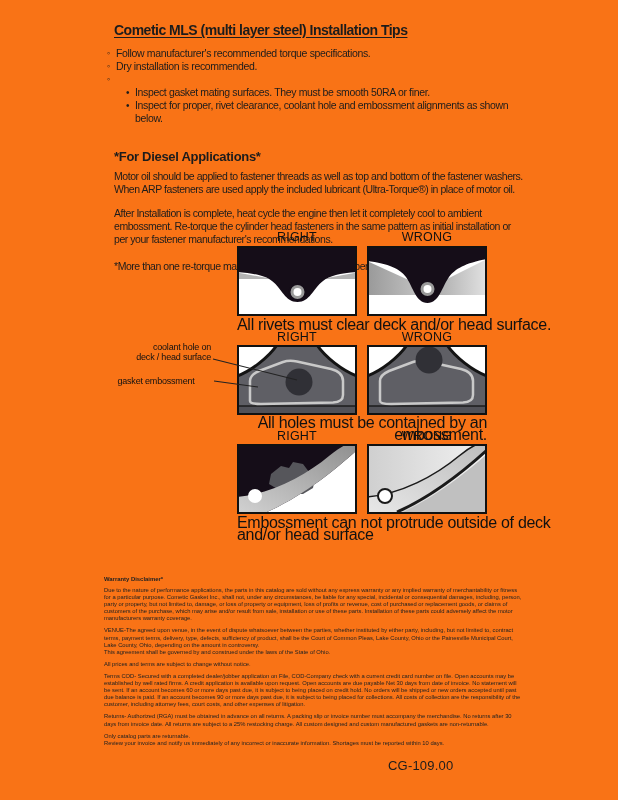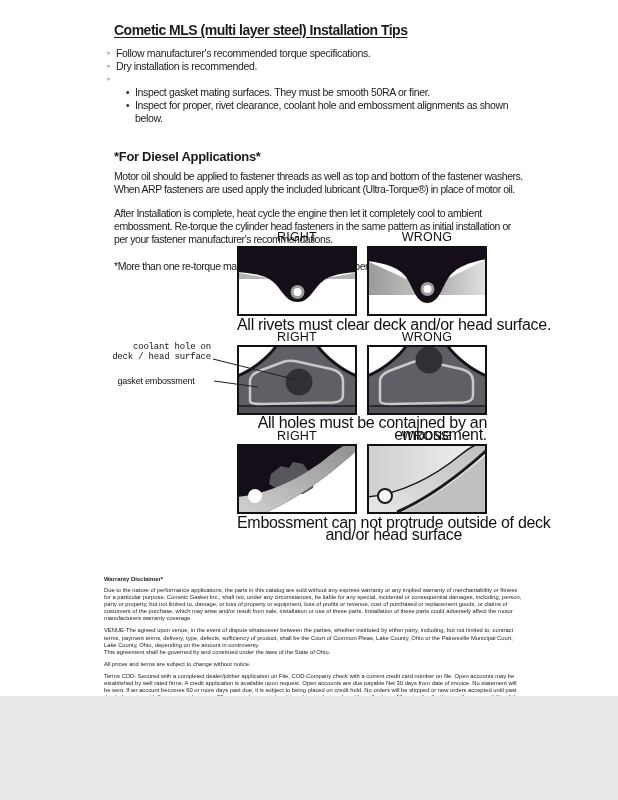--- a/index.html
+++ b/index.html
@@ -1,17 +1,17 @@
 <!DOCTYPE html>
 <html><head>
 <meta charset="utf-8">
 <style>
   html,body{margin:0;padding:0;background:#e8e8e8;}
   .page{
-    position:relative;width:618px;height:696px;background:#ffffff;
+    position:relative;width:618px;height:800px;background:#f97316;
     font-family:"Liberation Sans","DejaVu Sans",sans-serif;color:#1c1c1c;
     overflow:hidden;margin:0 auto;
   }
   
   .main-text{position:absolute;left:104px;top:22px;width:424px;}
   .doc-title{
     font-size:14px;font-weight:bold;letter-spacing:-0.5px;
     text-decoration:underline;text-underline-offset:2px;
     margin:0 0 9px 10px;white-space:nowrap;
   }
@@ -114,21 +114,21 @@
       <circle cx="60.5" cy="43" r="4" fill="#ffffff"></circle>
       <rect x="1" y="1" width="118" height="68" fill="none" stroke="#111111" stroke-width="2"></rect>
     </svg>
   </div>
 
   <div class="dg-caption" style="left:237px;top:319px;">All rivets must clear deck and/or head surface.</div>
 
   <div class="dg-label" style="left:237px;top:330px;">RIGHT</div>
   <div class="dg-label" style="left:367px;top:330px;">WRONG</div>
 
-  <div class="leader-label" style="left:101px;top:342px;width:110px;font-family:Liberation Mono, monospace;">coolant hole on
+  <div class="leader-label" style="left:101px;top:342px;width:110px;">coolant hole on
 deck / head surface</div>
   <div class="leader-label" style="left:101px;top:376px;width:110px;text-align:center;">gasket embossment</div>
 
   <div class="panel" style="left:237px;top:345px;">
     <svg viewBox="0 0 120 70" preserveAspectRatio="none" aria-hidden="true">
       <rect x="0" y="0" width="120" height="70" fill="#5f5f65"></rect>
       <path d="M0,0 L40,0 C32,12 14,26 0,31 Z" fill="#ffffff"></path>
       <path d="M120,0 L80,0 C88,12 106,26 120,31 Z" fill="#ffffff"></path>
       <path d="M40,0 C32,12 14,26 0,31" stroke="#141414" stroke-width="3" fill="none"></path>
       <path d="M80,0 C88,12 106,26 120,31" stroke="#141414" stroke-width="3" fill="none"></path>
@@ -192,21 +192,21 @@
       <rect x="0" y="0" width="120" height="70" fill="url(#bg3w)"></rect>
       <path d="M120,10 C100,28 70,52 36,68 L120,70 Z" fill="#c0c0c0"></path>
       <path d="M0,70 L0,53 C34,50 68,32 92,12 C98,7 104,3 110,0 L120,0 L120,6 C98,26 66,52 30,68 C20,69.4 10,70 0,70 Z" fill="url(#band3w)"></path>
       <path d="M120,6 C98,26 66,52 30,68" stroke="#1a1a1a" stroke-width="3" fill="none"></path>
       <path d="M0,53 C34,50 68,32 92,12 C98,7 104,3 110,0" stroke="#1a1a1a" stroke-width="1.6" fill="none"></path>
       <circle cx="18" cy="52" r="7" fill="#ffffff" stroke="#1a1a1a" stroke-width="2"></circle>
       <rect x="1" y="1" width="118" height="68" fill="none" stroke="#111111" stroke-width="2"></rect>
     </svg>
   </div>
 
-  <div class="dg-caption" style="left:237px;top:517px;text-align:center;">Embossment can not protrude outside of deck
+  <div class="dg-caption" style="left:237px;top:517px;">Embossment can not protrude outside of deck
 and/or head surface</div>
 
   <svg class="overlay-svg" width="618" height="800" aria-hidden="true">
     <line x1="213" y1="359" x2="297" y2="380" stroke="#222222" stroke-width="1.1"></line>
     <line x1="214" y1="381" x2="258" y2="387" stroke="#222222" stroke-width="1.1"></line>
   </svg>
 
   <div class="disclaimer">
     <h3>Warranty Disclaimer*</h3>
     <p>Due to the nature of performance applications, the parts in this catalog are sold without any express warranty or any implied warranty of merchantability or fitness for a particular purpose.  Cometic Gasket Inc., shall not, under any circumstances, be liable for any special, incidental or consequential damages, including, person, party or property, but not limited to, damage, or loss of property or equipment, loss of profits or revenue, cost of purchased or replacement goods, or claims of customers of the purchase, which may arise and/or result from sale, installation or use of these parts.  Installation of these parts could adversely affect the motor manufacturers warranty coverage.</p>

